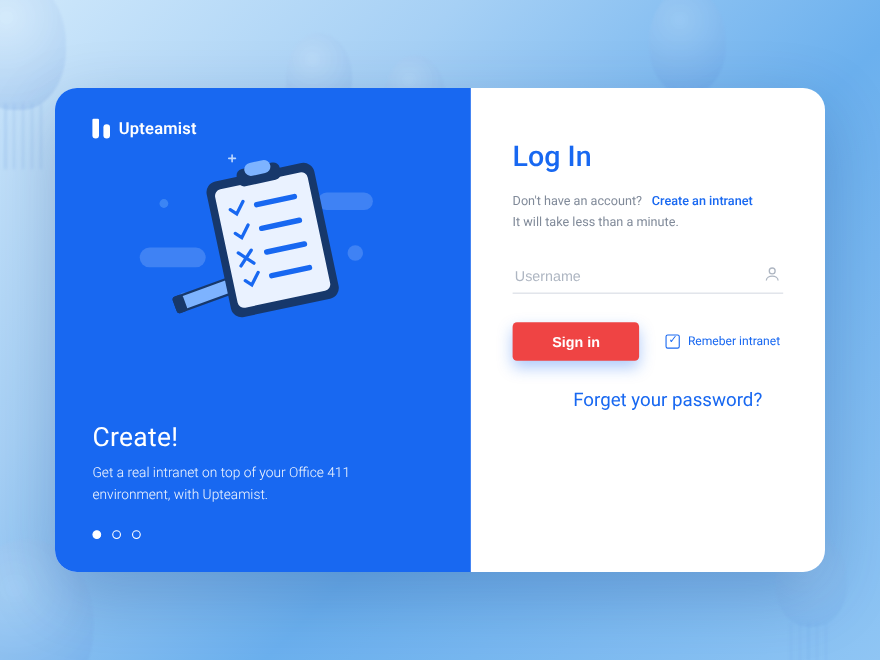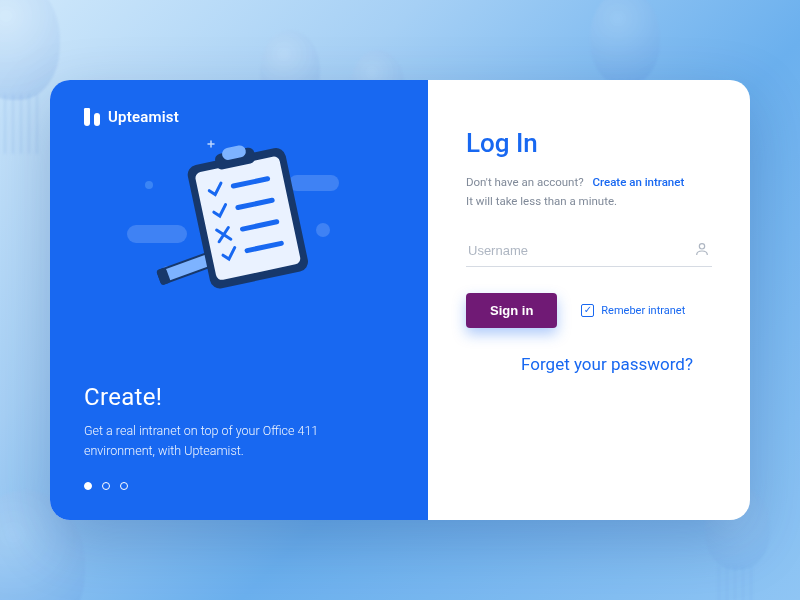--- a/index.html
+++ b/index.html
@@ -75,22 +75,22 @@
   .field { position:relative; margin-top: 24px; }
   .field input {
     width:100%; border:none; border-bottom:1px solid #d6dbe3; padding:8px 28px 8px 2px;
     font-size:13px; color:#444; outline:none; background:transparent;
   }
   .field input::placeholder { color:#aeb6c2; }
   .field .field-icon { position:absolute; right:2px; top:6px; width:16px; height:16px; color:#aeb6c2;}
 
   .row-actions { display:flex; align-items:center; gap:24px; margin-top:26px;}
   .btn-signin {
-    background:#701a75; color:#fff; border:none; border-radius:4px;
-    padding:10px 24px; font-size:13px; font-weight:600; cursor:pointer;
+    background:#ef4444; color:#fff; border:none; border-radius:4px;
+    padding:10px 36px; font-size:13px; font-weight:600; cursor:pointer;
     box-shadow: 0 6px 14px rgba(24,104,241,.35);
   }
   .remember { display:flex; align-items:center; gap:7px; font-size:11px; color:#1868f1; cursor:pointer; user-select:none;}
   .remember .chk { width:13px; height:13px; border:1.5px solid #1868f1; border-radius:2px; display:flex; align-items:center; justify-content:center;}
   .remember .chk::after { content:"✓"; font-size:10px; color:#1868f1; line-height:1;}
 
   .forgot { text-align:center; margin-top:26px; }
   .forgot a { color:#1868f1; text-decoration:none; font-size:17px; cursor:pointer;margin-left:36px;}
 
 </style>

